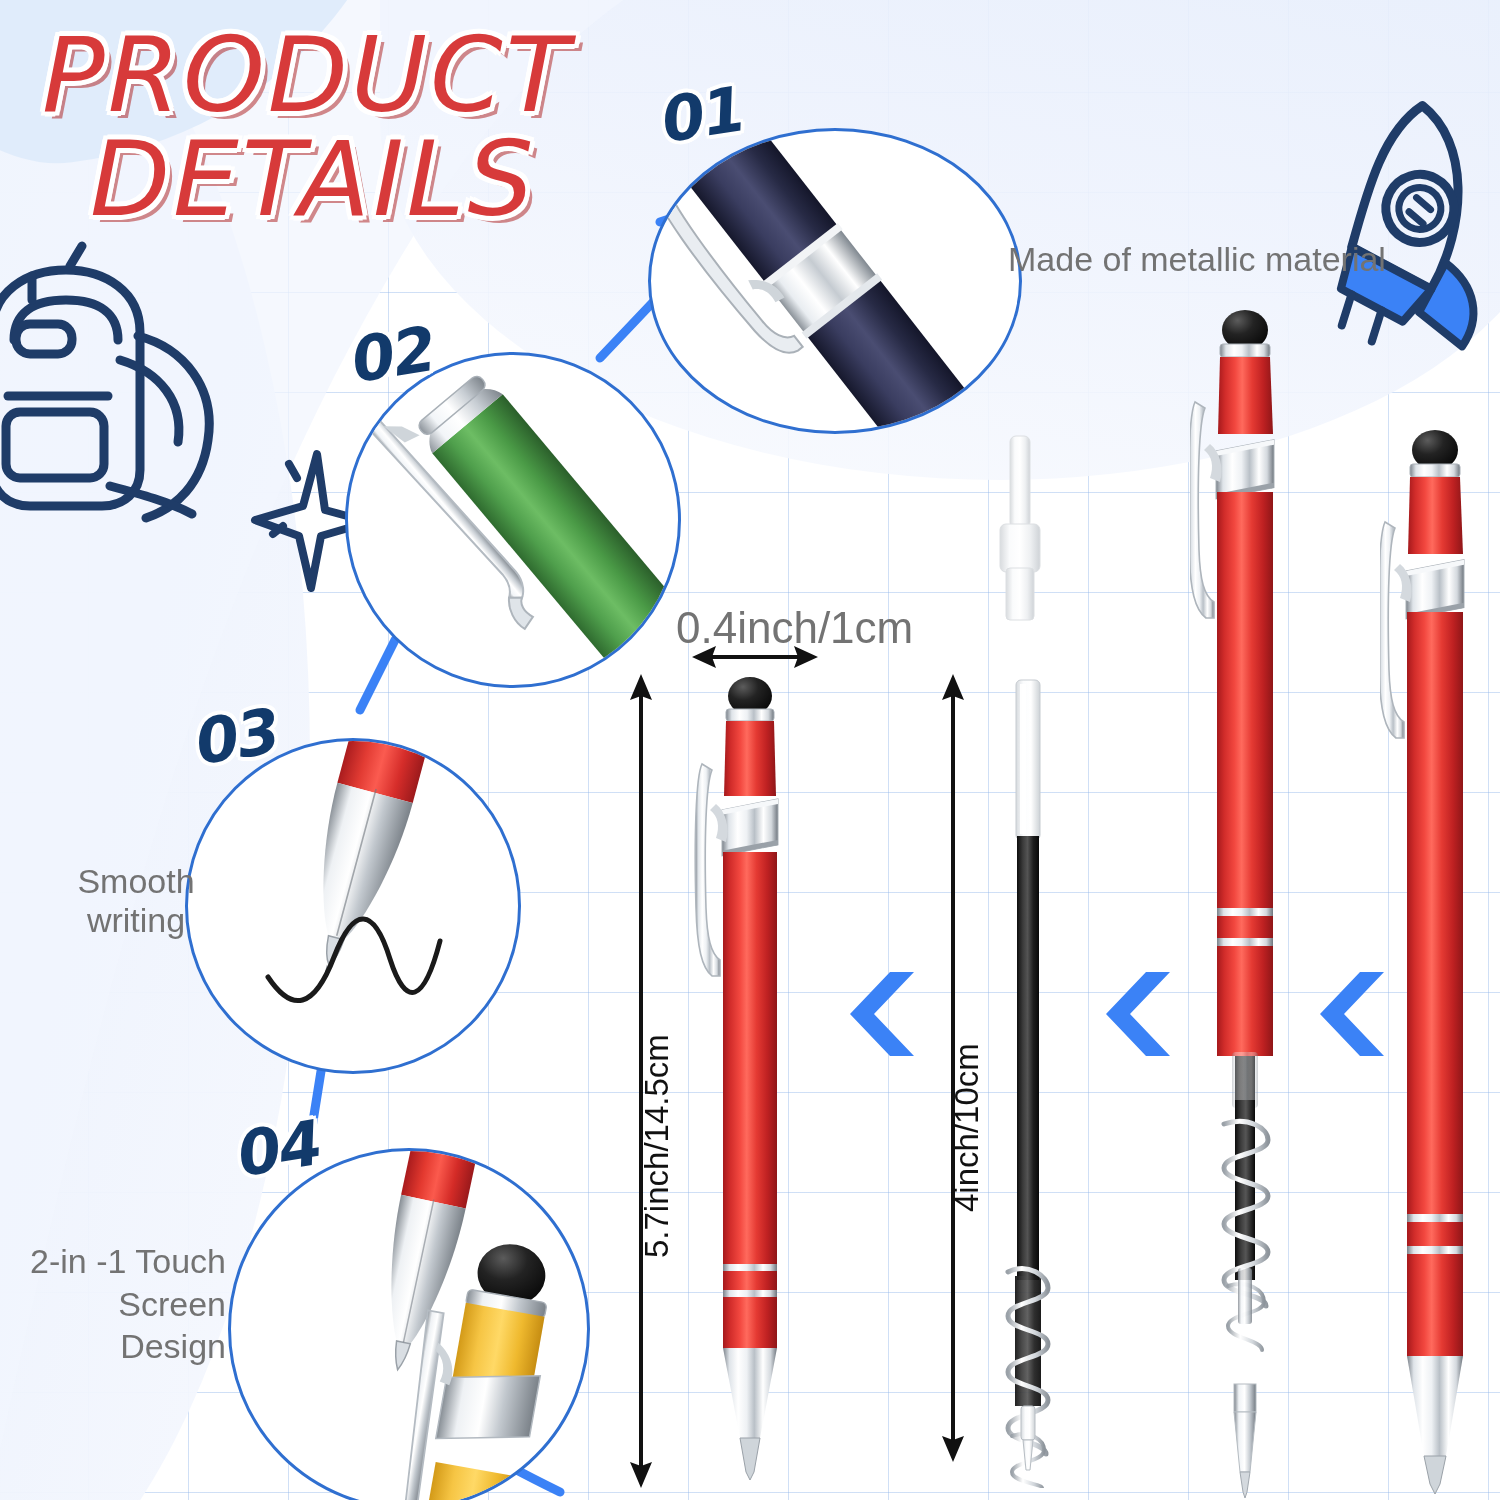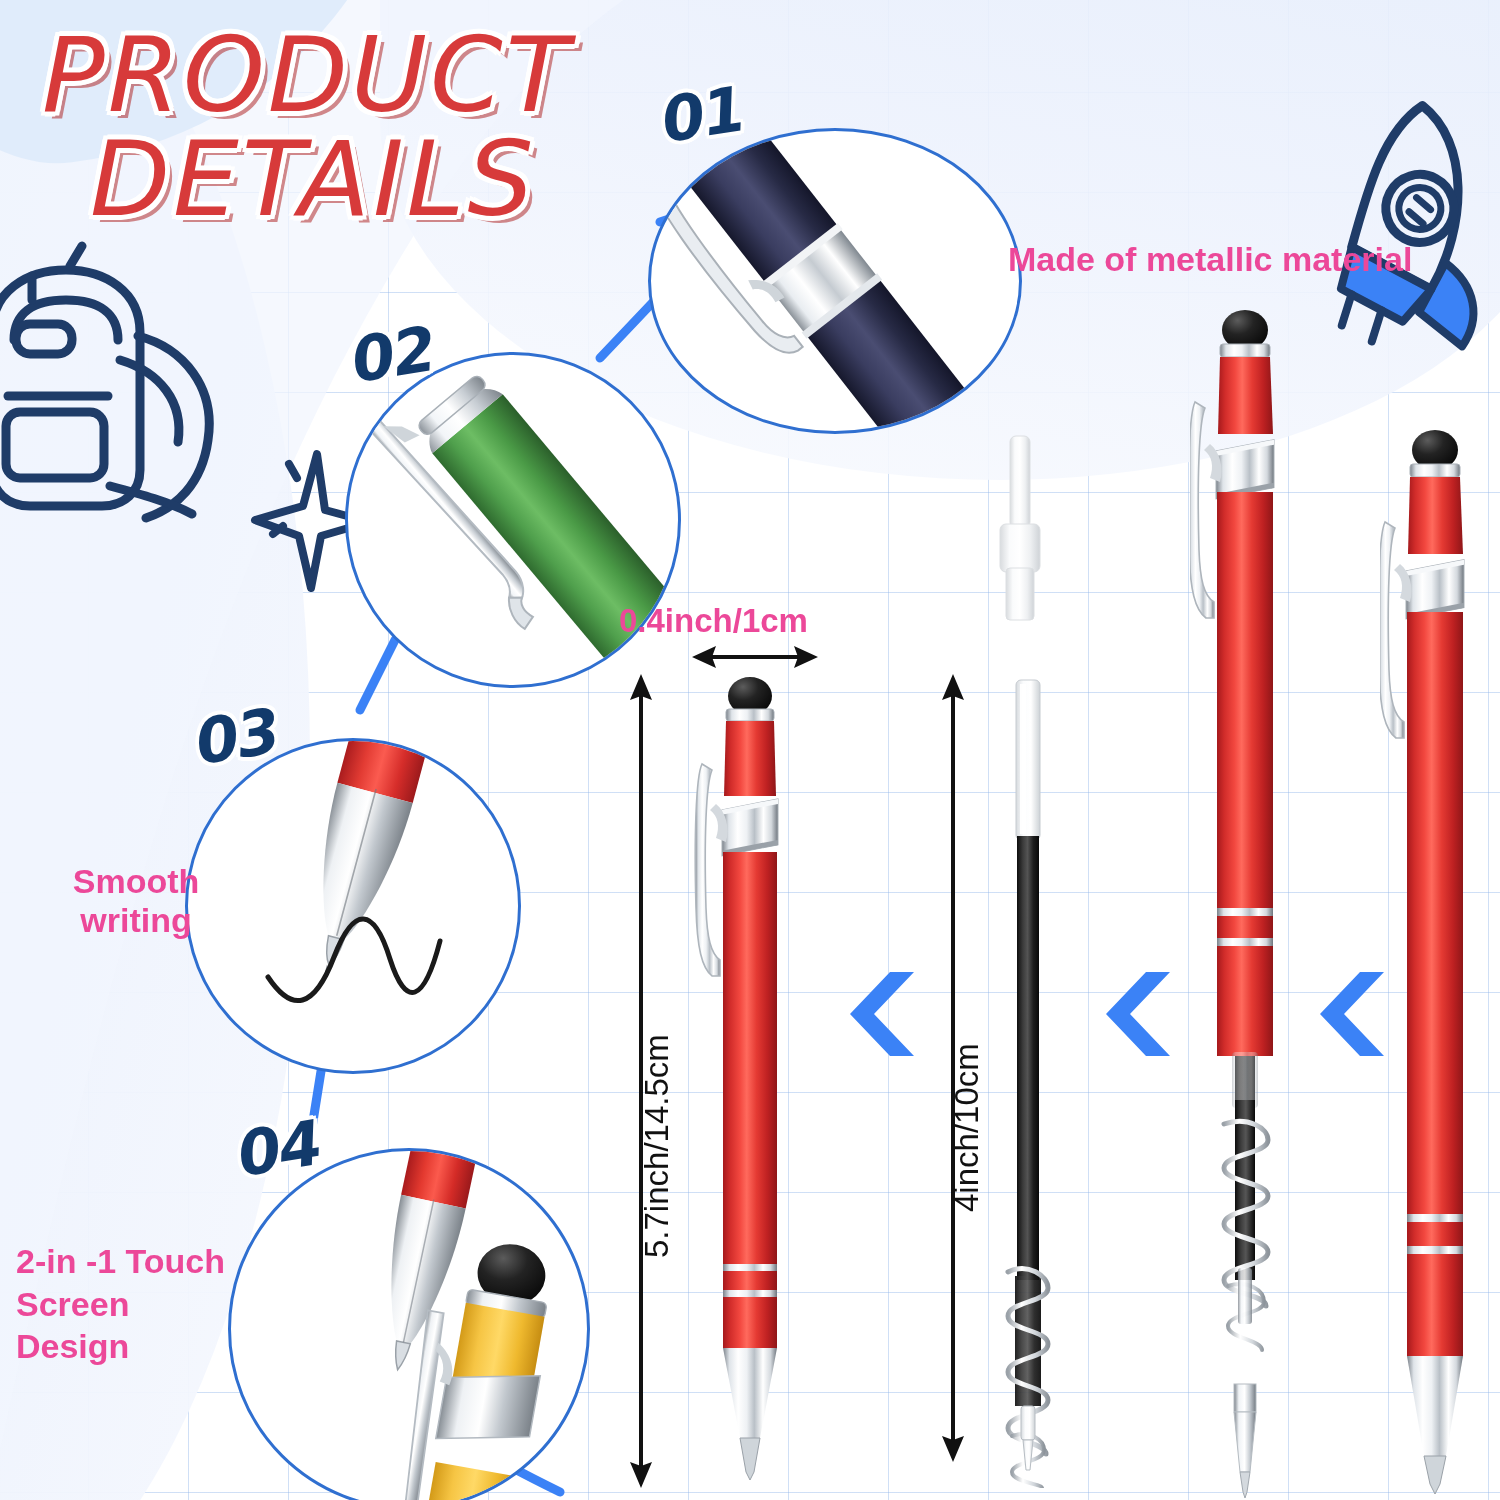--- a/index.html
+++ b/index.html
@@ -69,22 +69,22 @@
   
   .circle{
     position:absolute;border-radius:50%;
     background:#fff;border:3px solid #2f6fd0;
     overflow:hidden;z-index:30;
     box-shadow:0 0 0 1px rgba(255,255,255,.7) inset;
   }
 
   
   .cap{
-    position:absolute;z-index:46;color:#ec4899;
-    font-size:34px;line-height:1.16;white-space:pre-line;font-weight:bold;
+    position:absolute;z-index:46;color:#737373;
+    font-size:34px;line-height:1.16;white-space:pre-line;
   }
 
   
   .pen{position:absolute;z-index:25;}
 
   .rotated-label{
     position:absolute;z-index:46;color:#111;font-size:33px;
     transform-origin:left top;white-space:nowrap;
   }
   .chev{position:absolute;z-index:35;}
@@ -288,25 +288,25 @@
         <rect x="218" y="156" width="80" height="84" fill="url(#yelg)"></rect>
         <g transform="skewY(-11)">
           <rect x="212" y="274" width="92" height="62" fill="url(#sil4)" stroke="#b2b9c0" stroke-width="1.5"></rect>
         </g>
         <rect x="216" y="318" width="86" height="110" fill="url(#yelg)"></rect>
         <path d="M182,170 L198,170 L206,382 C206,396 198,404 190,406 L182,396 C190,392 194,384 194,374 Z" fill="url(#sil4)" stroke="#b4bbc2" stroke-width="1.8"></path>
         <path d="M198,200 C214,210 220,226 216,240 L206,238 C210,226 206,214 196,208 Z" fill="#ced4d9"></path>
       </g>
     </svg>
   </div>
-  <div class="cap" style="left:0px;top:1240px;width:226px;text-align:left;line-height:1.25;margin-left:16px;">2-in -1 Touch
+  <div class="cap" style="left:0px;top:1240px;width:226px;text-align:right;line-height:1.25;">2-in -1 Touch
 Screen
 Design</div>
 
-  <div class="cap" style="left:619px;top:602px;font-size:33px;">0.4inch/1cm</div>
+  <div class="cap" style="left:676px;top:602px;font-size:44px;">0.4inch/1cm</div>
   <svg style="position:absolute;left:690px;top:640px;width:130px;height:34px;z-index:36;" viewBox="0 0 130 34">
     <line x1="16" y1="17" x2="114" y2="17" stroke="#111" stroke-width="4"></line>
     <path d="M2,17 L26,6 L22,17 L26,28 Z" fill="#111"></path>
     <path d="M128,17 L104,6 L108,17 L104,28 Z" fill="#111"></path>
   </svg>
 
   <svg style="position:absolute;left:624px;top:672px;width:34px;height:818px;z-index:36;" viewBox="0 0 34 818">
     <line x1="17" y1="18" x2="17" y2="800" stroke="#111" stroke-width="4"></line>
     <path d="M17,2 L6,28 L17,24 L28,28 Z" fill="#111"></path>
     <path d="M17,816 L6,790 L17,794 L28,790 Z" fill="#111"></path>

